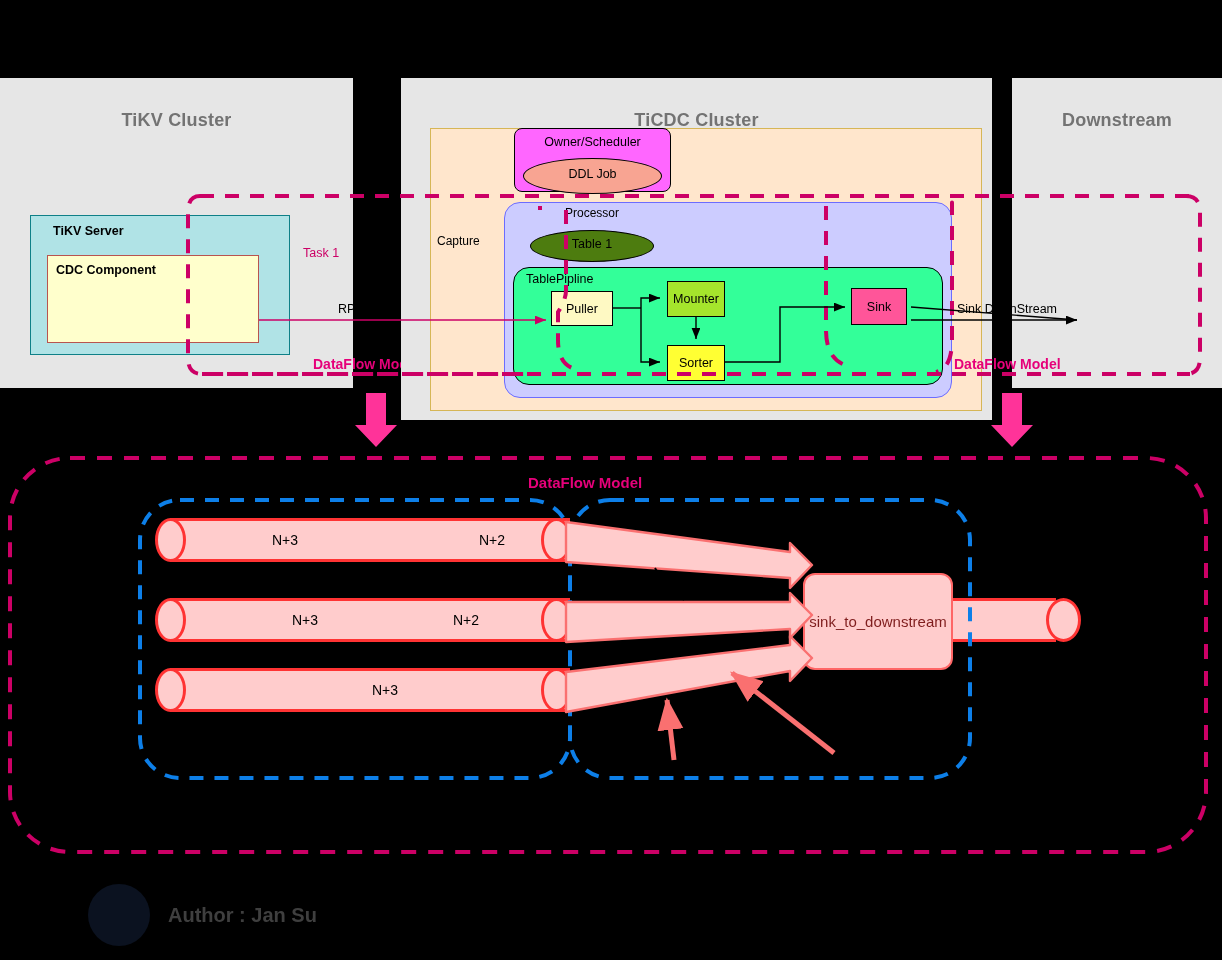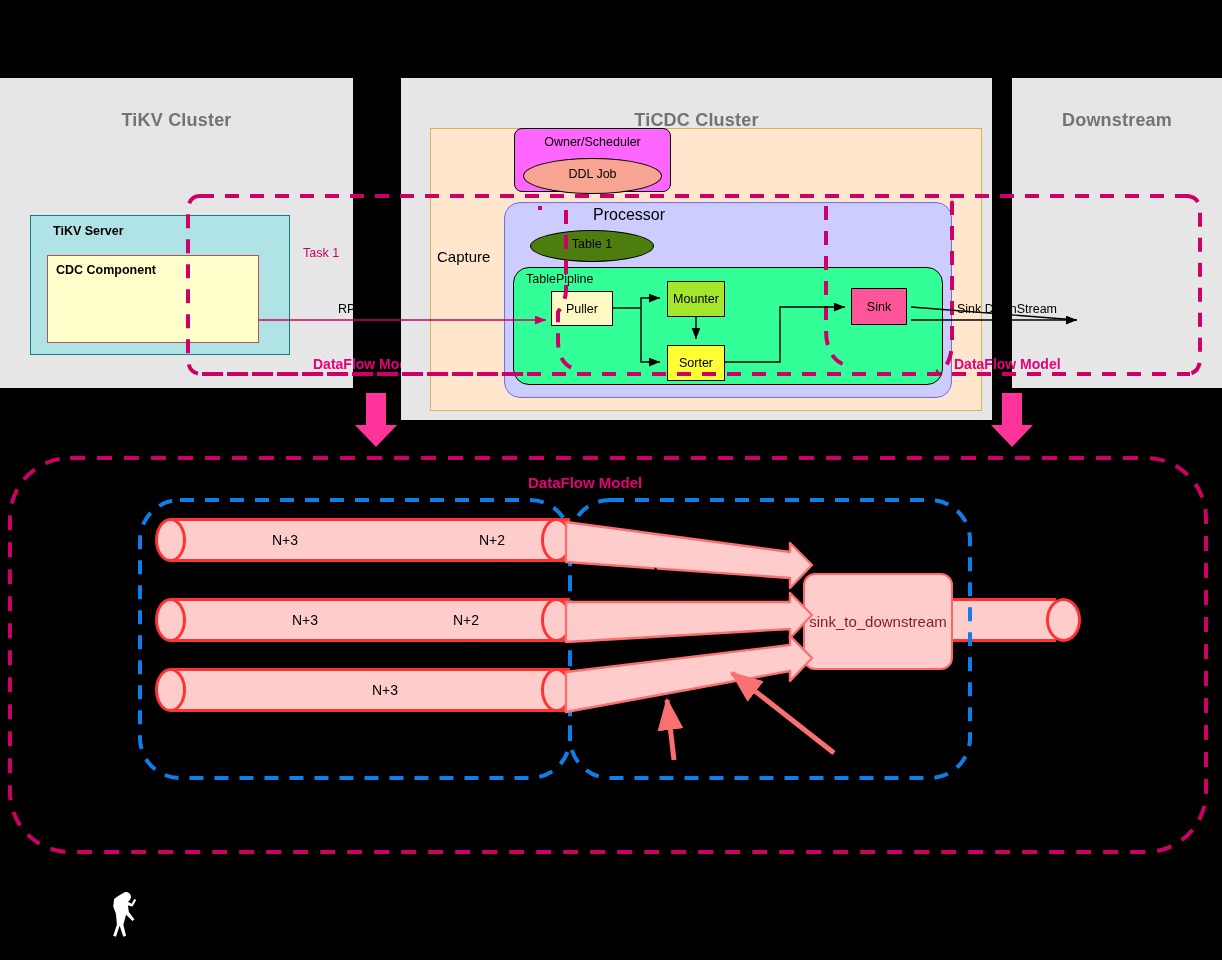--- a/index.html
+++ b/index.html
@@ -68,22 +68,22 @@
   #cdc-component-label { left: 8px; top: 7px; }
 
   
   #ticdc-outer {
     left: 430px; top: 128px; width: 552px; height: 283px;
     background: #ffe6cc;
     border: 1px solid #d6b656;
   }
   #capture-label {
     position: absolute;
-    left: 437px; top: 248px;
-    font-size: 15px; color: #000; text-align: right;
+    left: 437px; top: 234px;
+    font-size: 12px; color: #000; text-align: right;
   }
   #owner-scheduler {
     left: 514px; top: 128px; width: 157px; height: 64px;
     background: #ff66ff;
     border: 1px solid #000;
     border-radius: 8px;
   }
   #owner-label {
     position: absolute;
     left: 0; top: 6px; width: 100%;
@@ -105,21 +105,21 @@
   }
   #processor {
     left: 504px; top: 202px; width: 448px; height: 196px;
     background: #ccccff;
     border: 1px solid #6c6cff;
     border-radius: 16px;
   }
   #processor-label {
     position: absolute;
     left: 565px; top: 206px;
-    font-size: 16px; color: #000; padding-left: 28px;
+    font-size: 12px; color: #000;
   }
   #table1 {
     position: absolute;
     left: 530px; top: 230px; width: 122px; height: 30px;
     background: #4d7c0f;
     border: 1px solid #000;
     border-radius: 50%;
   }
   #table1-text {
     position: absolute;
@@ -388,14 +388,18 @@
 
     <line x1="655" y1="568" x2="661" y2="578" stroke="#000" stroke-width="2"></line>
     <line x1="676" y1="592" x2="684" y2="600" stroke="#000" stroke-width="2"></line>
     <line x1="678" y1="640" x2="684" y2="650" stroke="#000" stroke-width="2"></line>
 
     <g transform="translate(104,888) scale(0.92)">
       <path d="M20,6 C23,3 28,4 29,8 C30,11 28,14 26,15 L30,17 L33,12 L35,13 L31,20 L26,19 L27,26 L33,34 L31,36 L24,29 L21,40 L24,52 L21,53 L17,41 L13,53 L10,52 L14,40 L13,28 L10,20 L11,12 L15,9 Z" fill="#ffffff"></path>
     </g>
   </svg>
 
+  <div id="author-wrap">
+    <div id="author-avatar"></div>
+    <div id="author-text">Author : Jan Su</div>
+  </div>
 
 </div>
 
 </body></html>

